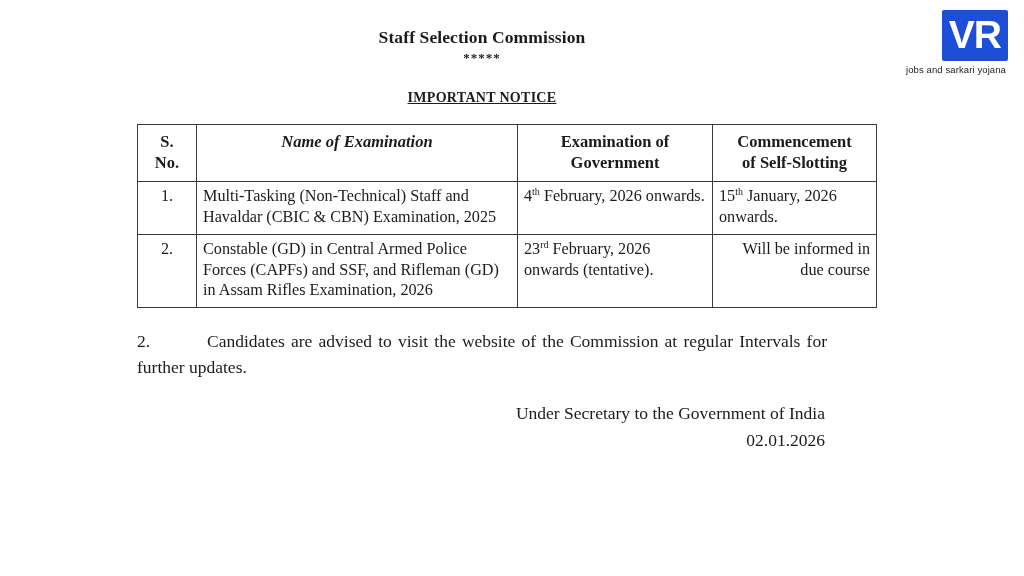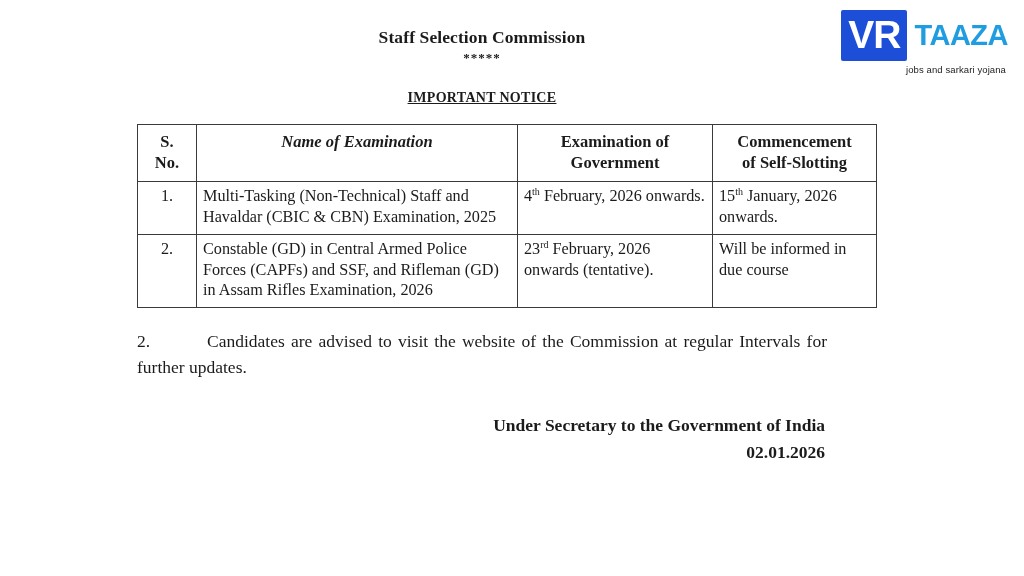--- a/index.html
+++ b/index.html
@@ -116,48 +116,47 @@
     font-size: 16.5px;
     padding-top: 6px;
     padding-bottom: 8px;
   }
   th.c-sno  { width: 46px; text-align: left; }
   th.c-name { width: 308px; font-style: italic; }
   th.c-comm { width: 182px; }
   th.c-self { width: 151px; }
 
   td.sno { text-align: center; width: 46px; }
-  td.center { text-align: left; }
+  td.center { text-align: right; }
   sup { font-size: 10px; vertical-align: super; line-height: 0; }
 
   .para2 {
     margin-top: 20px;
     font-size: 17.5px;
     line-height: 1.5;
     text-align: justify;
   }
   .para2 .num { display: inline-block; width: 70px; }
 
   .sign {
-    margin-top: 32px;
+    margin-top: 20px;
     text-align: right;
-    font-weight: bold;
+    font-weight: normal;
     font-size: 17.5px;
     line-height: 1.5;
     padding-right: 2px;
   }
   .sign .date { display: block; }
 </style>
 </head>
 <body>
 
 <div class="logo-wrap">
   <div class="logo-row">
     <span class="logo-badge">VR</span>
-    <span class="logo-word">TAAZA</span>
   </div>
   <div class="logo-sub">jobs and sarkari yojana</div>
 </div>
 
 <div class="doc">
 
   <div class="head-line">Staff Selection Commission</div>
   <div class="stars">*****</div>
 
   <div class="notice-title">IMPORTANT NOTICE</div>

